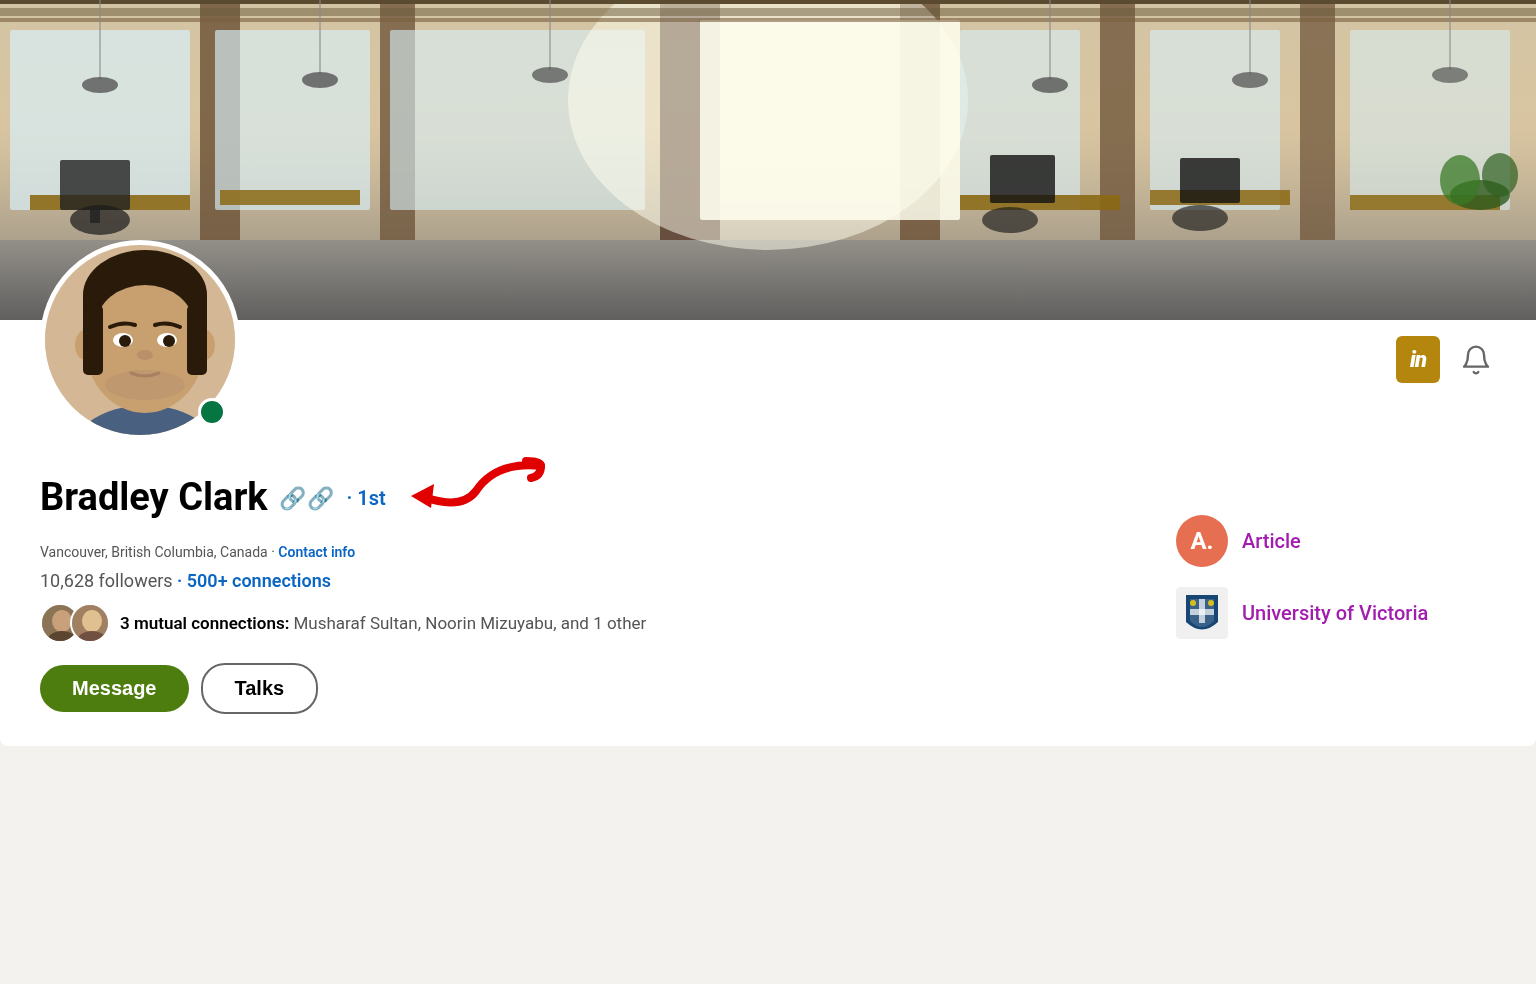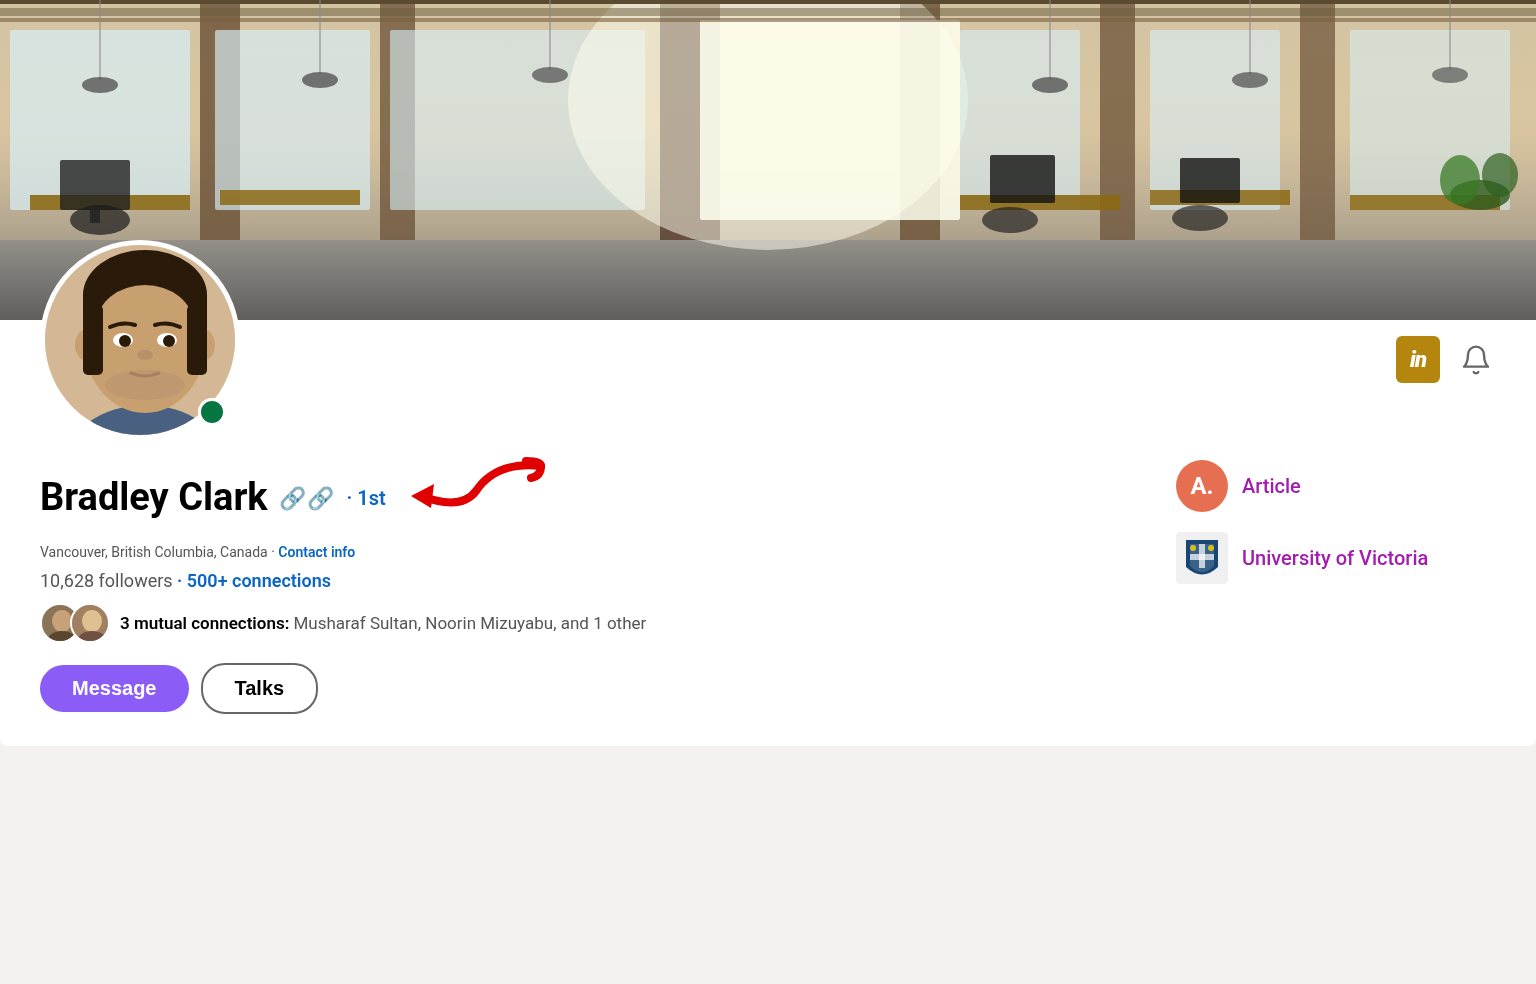--- a/index.html
+++ b/index.html
@@ -114,21 +114,21 @@
       border: 3px solid #fff;
       position: absolute;
       bottom: 14px;
       right: 14px;
     }
 
     
     .main-content {
       display: flex;
       justify-content: space-between;
-      align-items: flex-start;
+      align-items: center;
       margin-top: 12px;
     }
 
     .left-section {
       flex: 1;
       max-width: 900px;
     }
 
     .right-section {
       width: 320px;
@@ -250,21 +250,21 @@
 
     
     .buttons-row {
       display: flex;
       gap: 12px;
       margin-top: 20px;
       align-items: center;
     }
 
     .btn-message {
-      background: #8b5cf6;
+      background: #4d7c0f;
       color: #fff;
       border: none;
       border-radius: 24px;
       padding: 12px 32px;
       font-size: 20px;
       font-weight: 600;
       cursor: pointer;
     }
 
     .btn-more {

